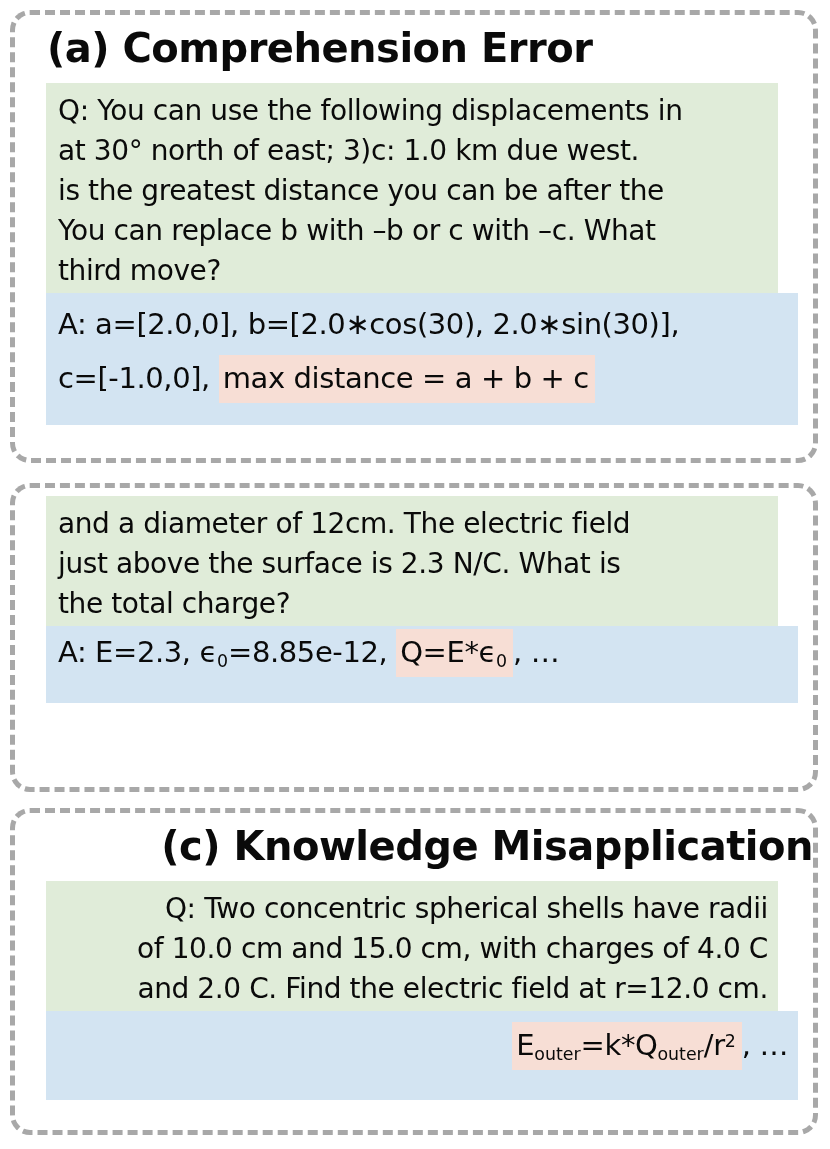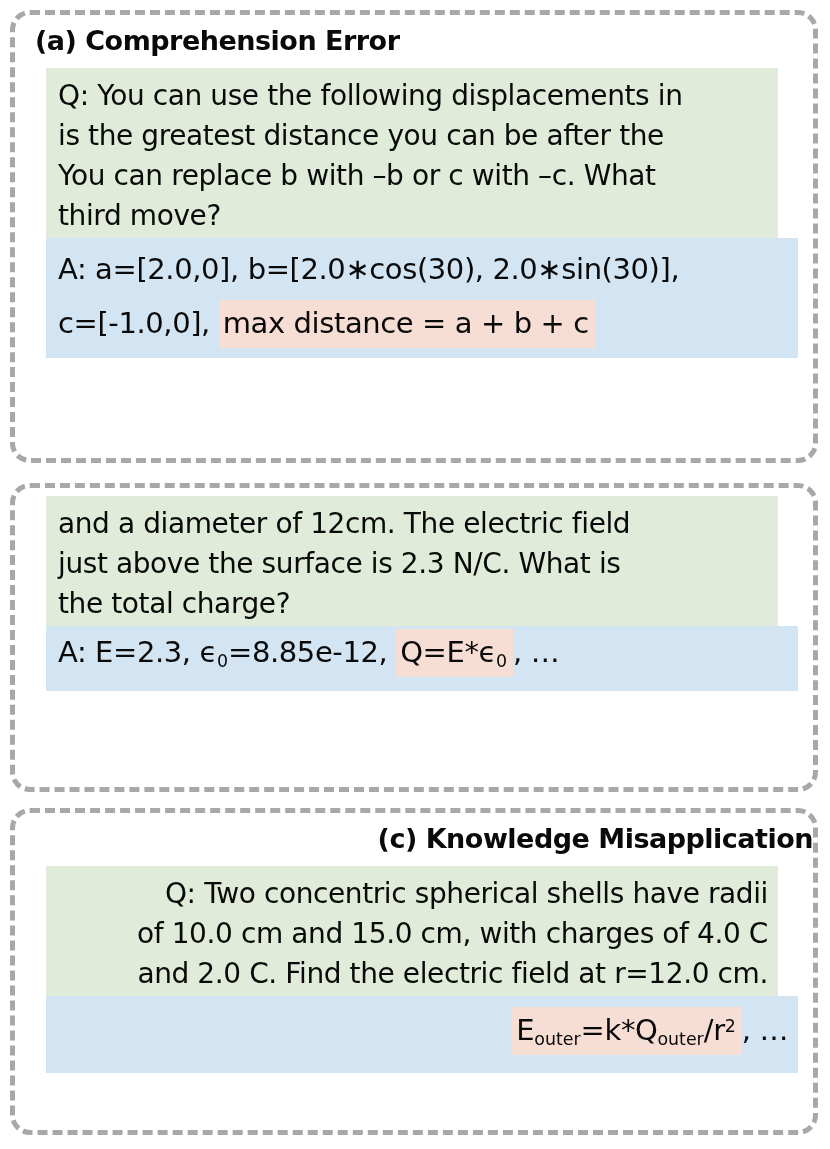--- a/index.html
+++ b/index.html
@@ -23,43 +23,43 @@
     width:808px;
     border:5px dashed var(--border);
     border-radius:20px;
     padding:8px 0 0 18px;
     background:#ffffff;
   }
   .panel-a{height:453px;margin-bottom:20px;}
   .panel-b{height:309px;margin-bottom:16px;}
   .panel-c{height:327px;text-align:right;}
   .panel-title{
-    margin:2px 0 12px 2px;
-    font-size:27px;
+    margin:2px 0 12px 14px;
+    font-size:40px;
     font-weight:bold;
     letter-spacing:-0.5px;
     white-space:nowrap;
   }
   .panel-b .panel-title{margin-bottom:4px;}
   .qblock{
     margin-left:13px;
     width:732px;
     padding:8px 10px 2px 12px;
     background:var(--q-bg);
   }
   .qline{
     font-size:28px;
     line-height:40px;
     letter-spacing:-0.4px;
     white-space:nowrap;
   }
   .ablock{
     margin-left:13px;
     width:752px;
-    padding:4px 10px 8px 12px;
+    padding:4px 10px 20px 12px;
     background:var(--a-bg);
   }
   .aline{
     font-size:29px;
     letter-spacing:-0.4px;
     white-space:nowrap;
   }
   .panel-a .aline{line-height:54px;}
   .panel-b .aline{line-height:44px;}
   .panel-c .aline{line-height:52px;}
@@ -72,20 +72,21 @@
 </style>
 </head>
 <body>
 
 <div>
 
   <section class="panel panel-a">
     <h2 class="panel-title">(a) Comprehension Error</h2>
     <div class="qblock">
         <div class="qline">Q: You can use the following displacements in</div>
+        <div class="qline">at 30° north of east; 3)c: 1.0 km due west.</div>
         <div class="qline">is the greatest distance you can be after the</div>
         <div class="qline">You can replace b with –b or c with –c. What</div>
         <div class="qline">third move?</div>
       </div>
     <div class="ablock">
         <div class="aline"><span><span>A: a=[2.0,0], b=[2.0∗cos(30), 2.0∗sin(30)],</span></span></div>
         <div class="aline"><span><span>c=[-1.0,0], </span></span><span class="hl"><span>max distance = a + b + c</span></span></div>
       </div>
   </section>
 

